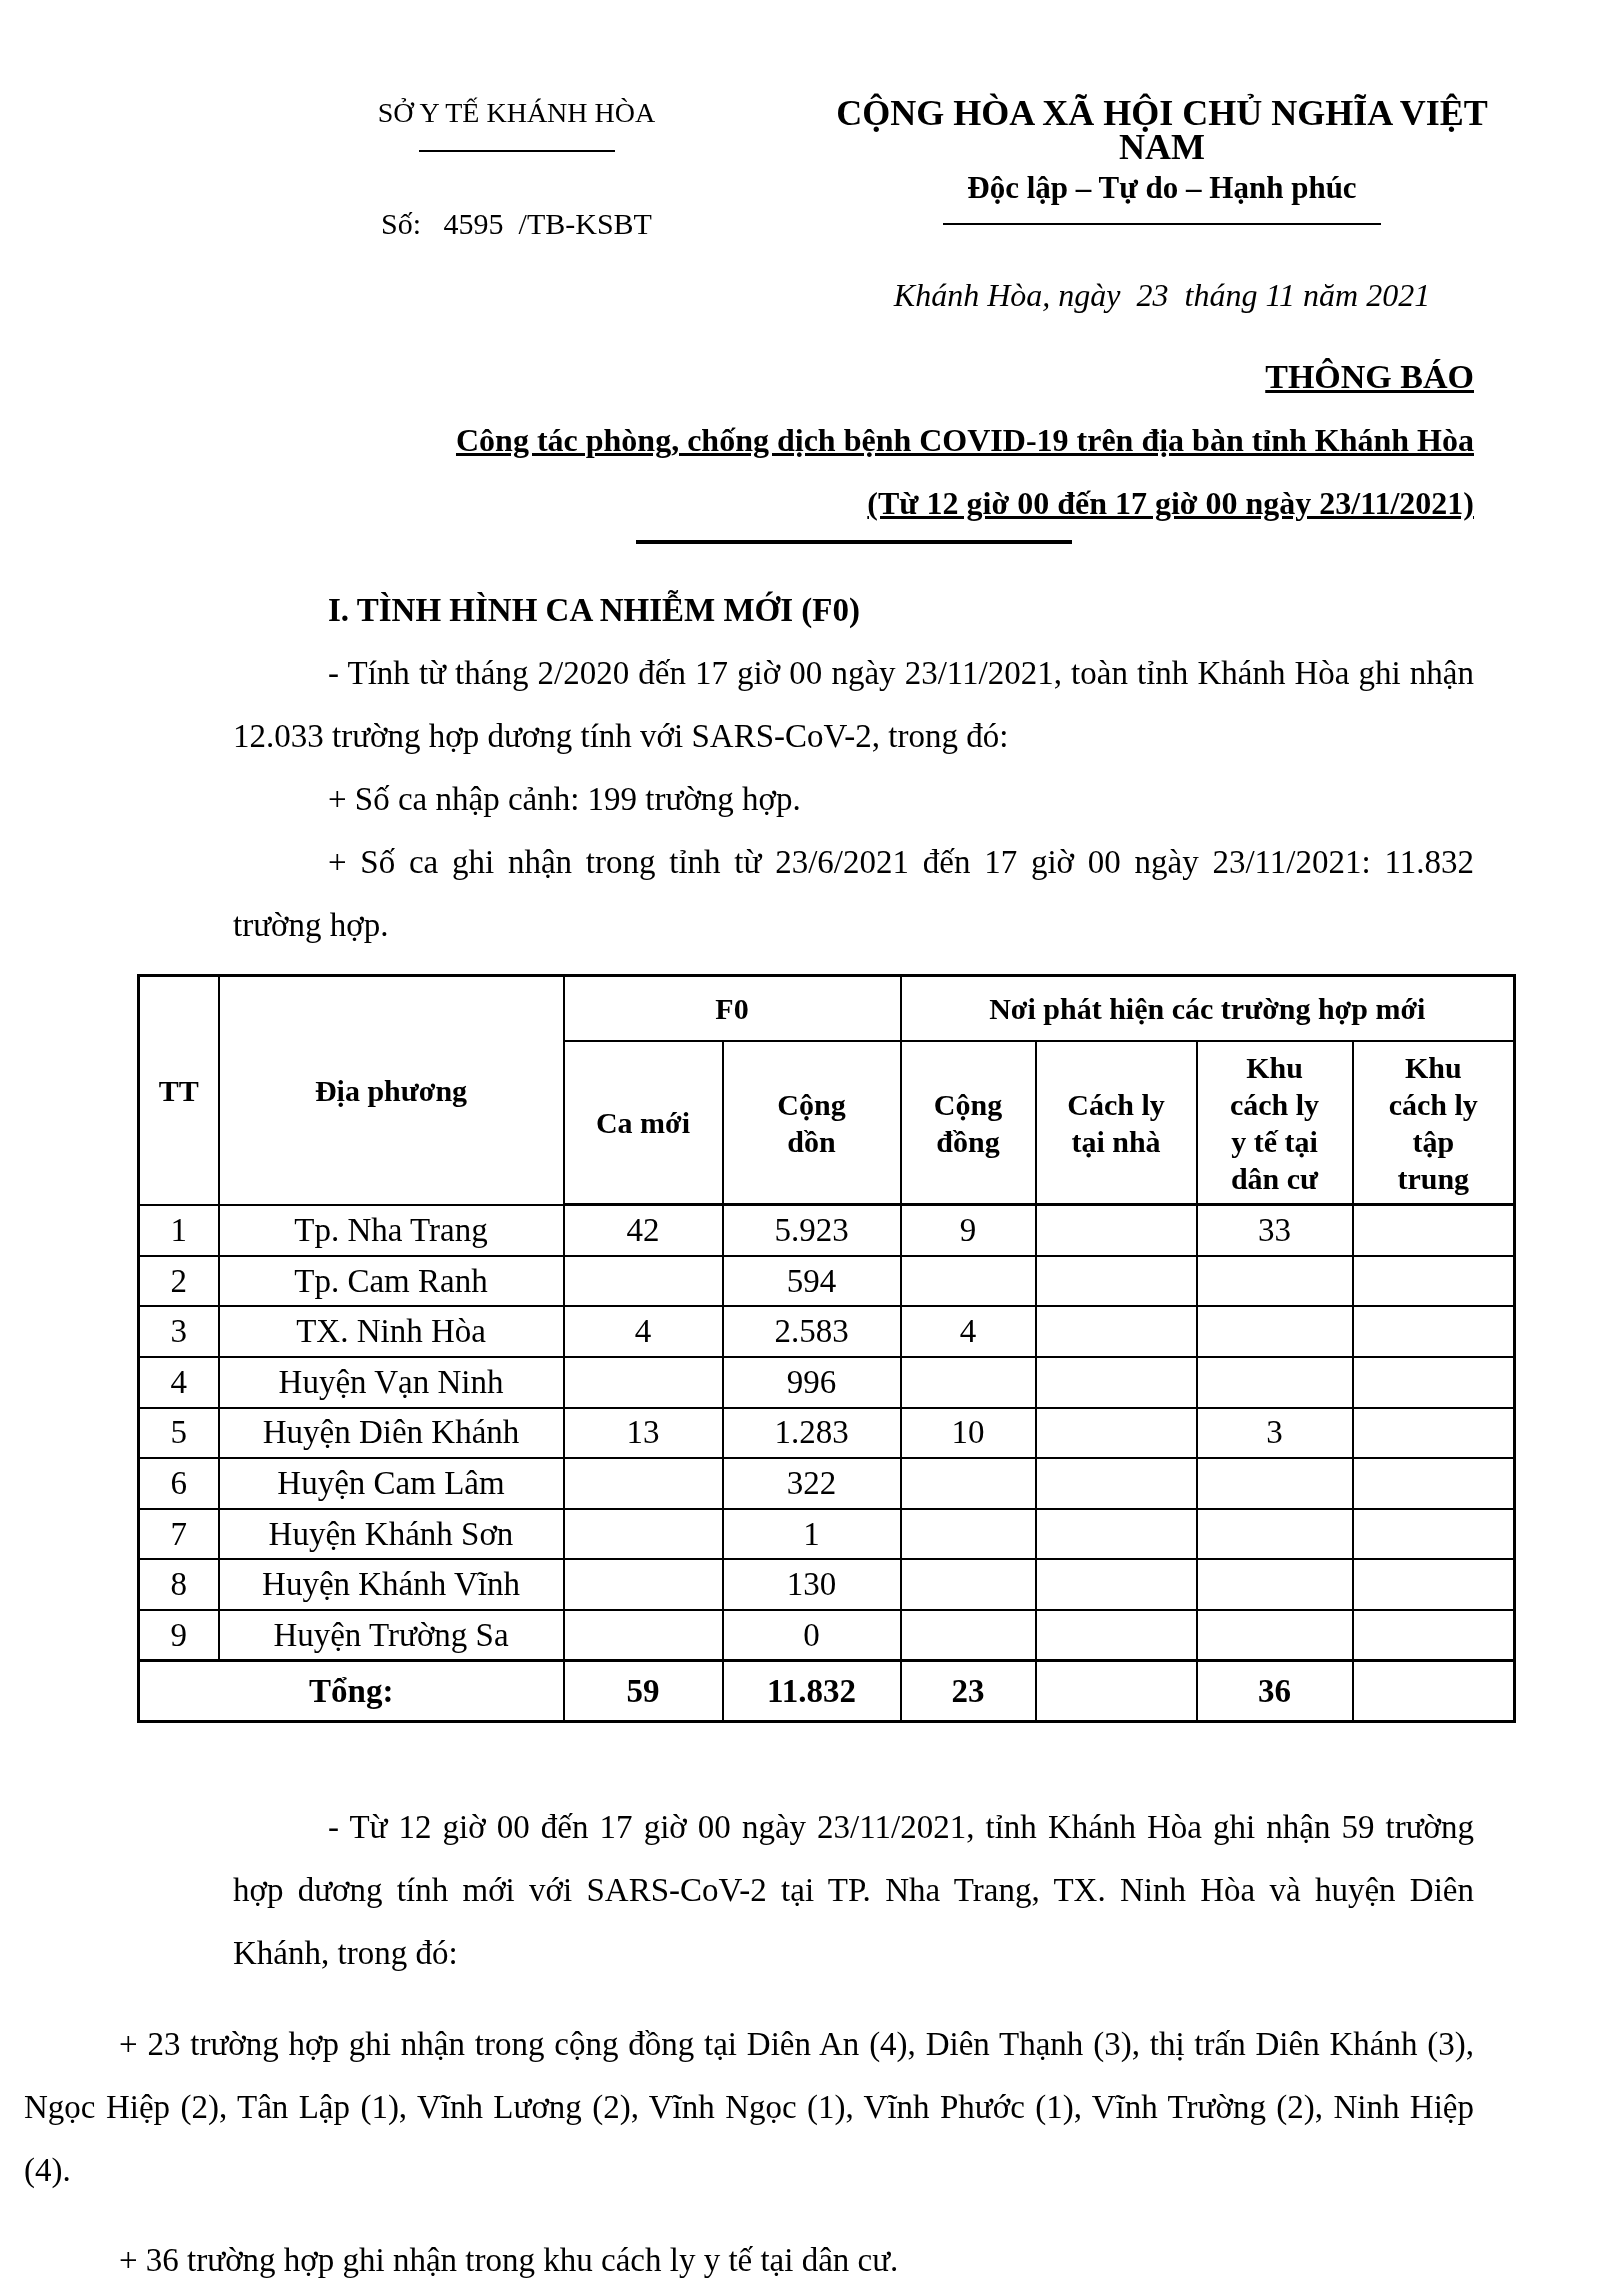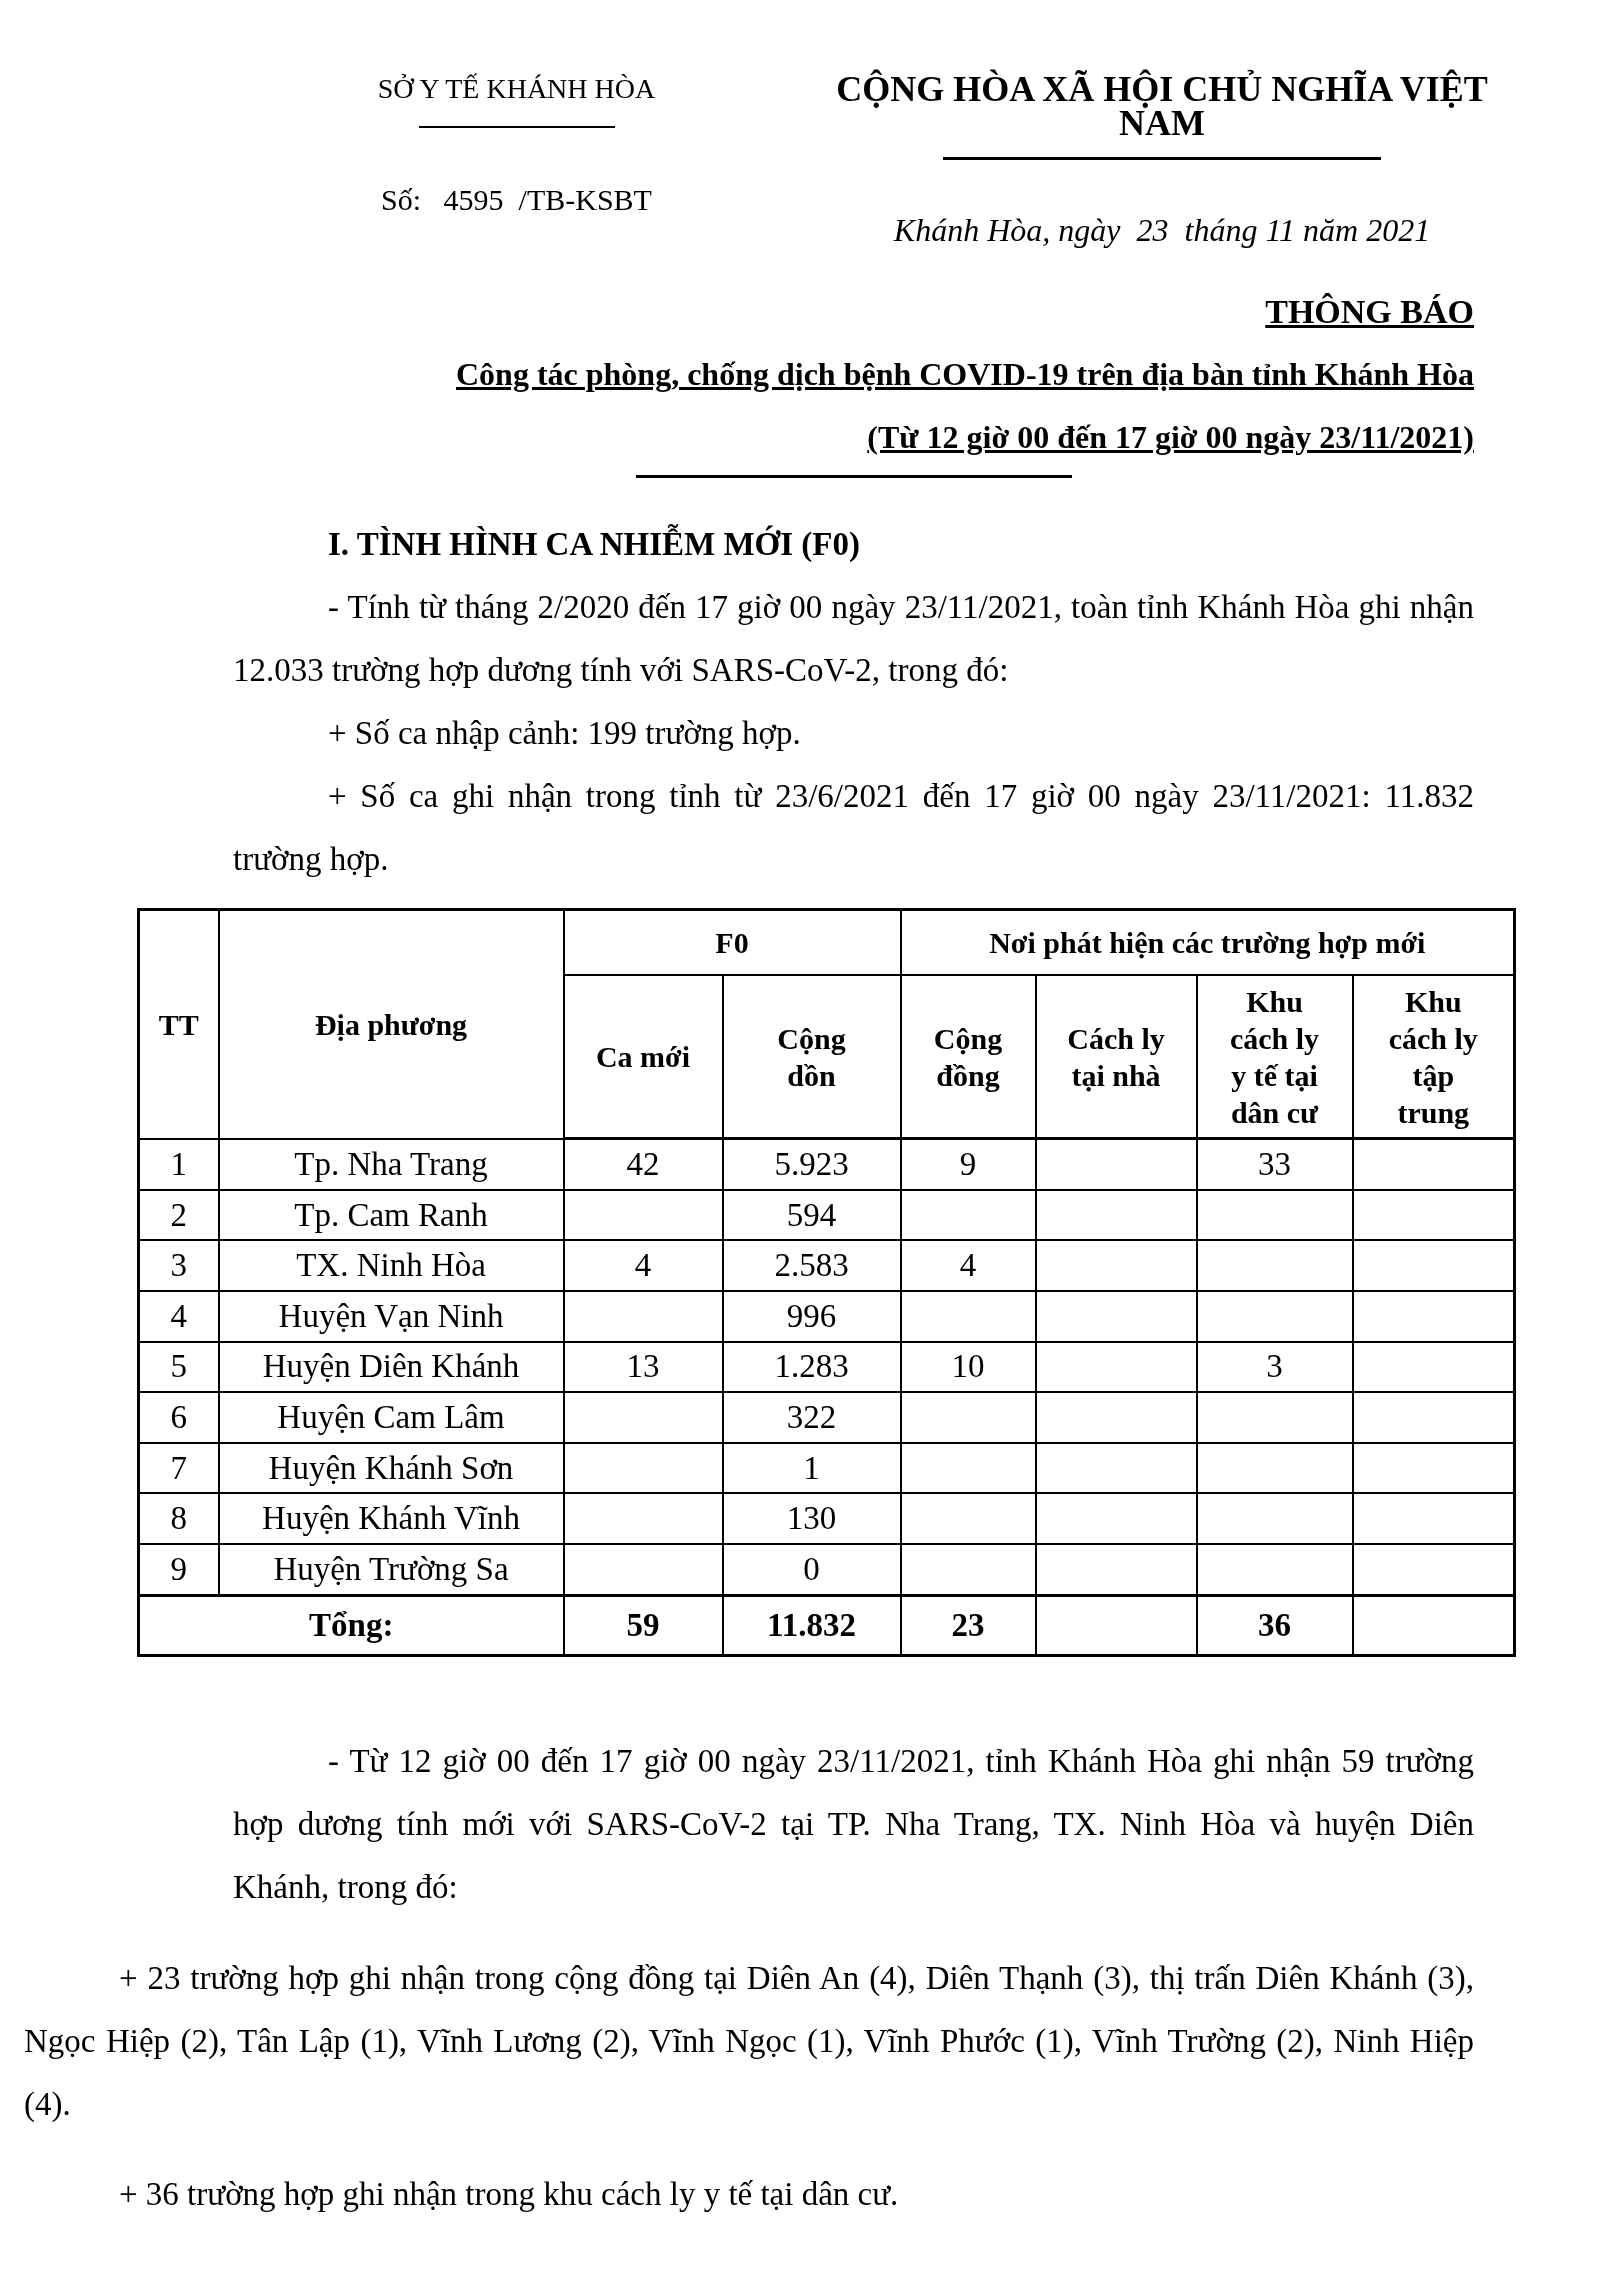--- a/index.html
+++ b/index.html
@@ -8,21 +8,21 @@
     width: 1623px;
     height: 2295px;
     margin: 0 auto;
     background: #ffffff;
     overflow: hidden;
     color: #000;
     font-family: "Liberation Serif", "DejaVu Serif", serif;
   }
 
   
-  .doc-header { display: flex; margin: 72px 110px 0 222px; }
+  .doc-header { display: flex; margin: 96px 110px 0 222px; }
   .org-block { width: 589px; text-align: center; flex: 0 0 auto; }
   .nat-block { flex: 1 1 auto; text-align: center; }
   .org-name-1 { font-size: 28px; line-height: 34px; }
   .org-name-2 { font-size: 30px; font-weight: bold; line-height: 35px; margin-top: 5.2px; letter-spacing: -0.7px; }
   .nat-line-1 { font-size: 36px; font-weight: bold; line-height: 34px; }
   .nat-line-2 { font-size: 31px; font-weight: bold; line-height: 36px; margin-top: 5.9px; }
   .rule { height: 2.6px; background: #000; }
   .rule-left { width: 196px; margin: 19.6px auto 0; }
   .rule-right { width: 438px; margin: 17px auto 0; }
   .doc-number { font-size: 30px; margin-top: 55px; white-space: pre-wrap; }
@@ -77,20 +77,21 @@
 <div class="page">
 
   <div class="doc-header">
     <div class="org-block">
       <div class="org-name-1">SỞ Y TẾ KHÁNH HÒA</div>
       <div class="rule rule-left"></div>
       <div class="doc-number">Số:   4595  /TB-KSBT</div>
     </div>
     <div class="nat-block">
       <div class="nat-line-1">CỘNG HÒA XÃ HỘI CHỦ NGHĨA VIỆT NAM</div>
+      <div class="nat-line-2">Độc lập – Tự do – Hạnh phúc</div>
       <div class="rule rule-right"></div>
       <div class="date-line">Khánh Hòa, ngày  23  tháng 11 năm 2021</div>
     </div>
   </div>
 
   <div class="title-block">
     <div class="title-main">THÔNG BÁO</div>
     <div class="title-sub">Công tác phòng, chống dịch bệnh COVID-19 trên địa bàn tỉnh Khánh Hòa</div>
     <div class="title-period">(Từ 12 giờ 00 đến 17 giờ 00 ngày 23/11/2021)</div>
     <div class="rule rule-title"></div>

